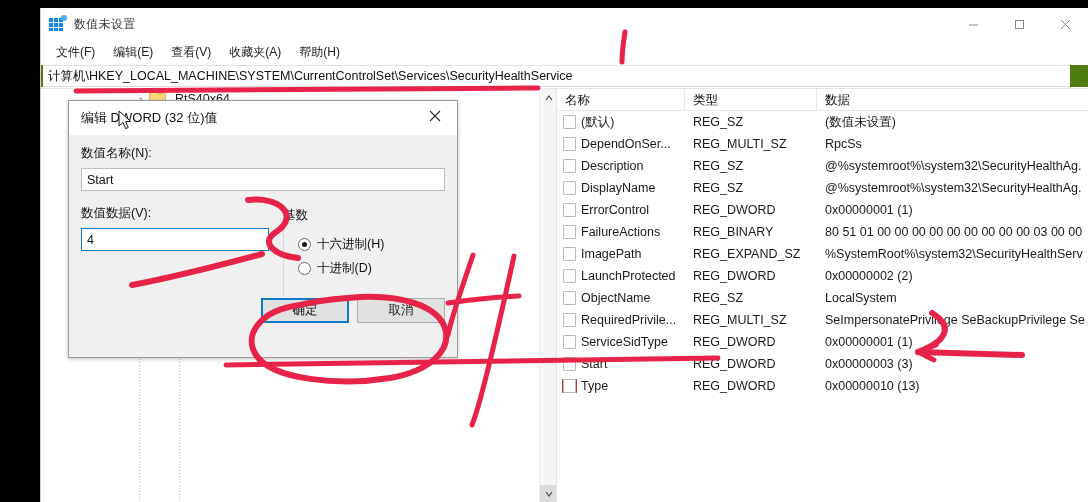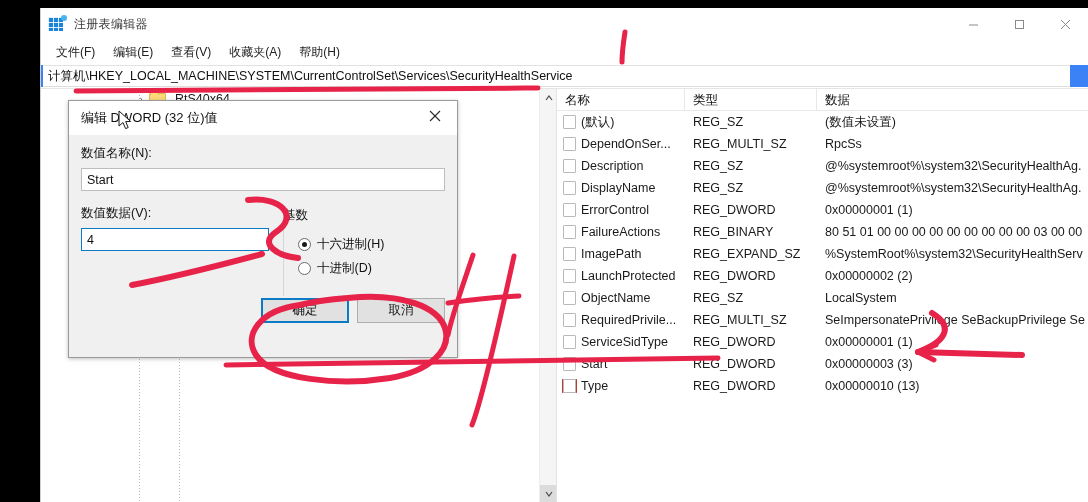--- a/index.html
+++ b/index.html
@@ -52,21 +52,21 @@
   .winbtn svg { display: block; }
 
   
   .menubar {
     height: 24px; display: flex; align-items: center;
     padding-left: 6px; background: #ffffff; font-size: 12px; color: #202020;
   }
   .menuitem { padding: 2px 9px; white-space: nowrap; }
 
   
-  .addrwrap { padding: 0 16px 0 0; background: #3b82f6; }
+  .addrwrap { padding: 0 16px 0 0; background: #4d7c0f; }
   .addrbar {
     height: 22px; margin: 1px 2px 0 2px;
     border: 1px solid #ffffff;
     border-top: 1px solid #e2e2e2;
     border-bottom: 1px solid #dddddd;
     display: flex; align-items: center;
     font-size: 12.5px; color: #111; padding-left: 4px;
     background: #fff;
   }
 
@@ -215,21 +215,21 @@
 
 <div id="root">
 
   <div class="window">
 
     <div class="titlebar">
       <div class="app-icon">
         <div class="grid"></div>
           <div class="spark"></div>
       </div>
-      <div class="title-text">注册表编辑器</div>
+      <div class="title-text">数值未设置</div>
       <div class="winbtns">
         <div class="winbtn">
           <svg width="11" height="11" viewBox="0 0 11 11">
               <line x1="1" y1="6" x2="10" y2="6" stroke="#8a8a8a" stroke-width="1"></line>
             </svg>
         </div>
         <div class="winbtn">
           <svg width="11" height="11" viewBox="0 0 11 11">
               <rect x="1.5" y="1.5" width="8" height="8" fill="none" stroke="#8a8a8a" stroke-width="1"></rect>
             </svg>

